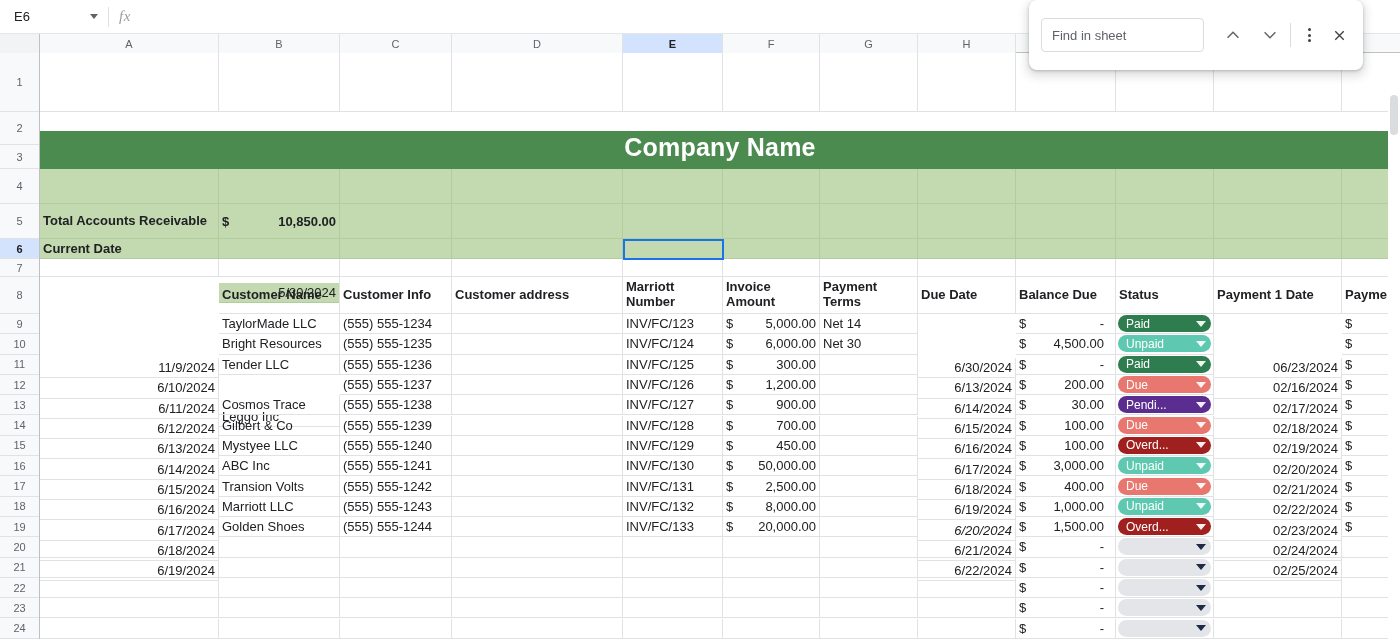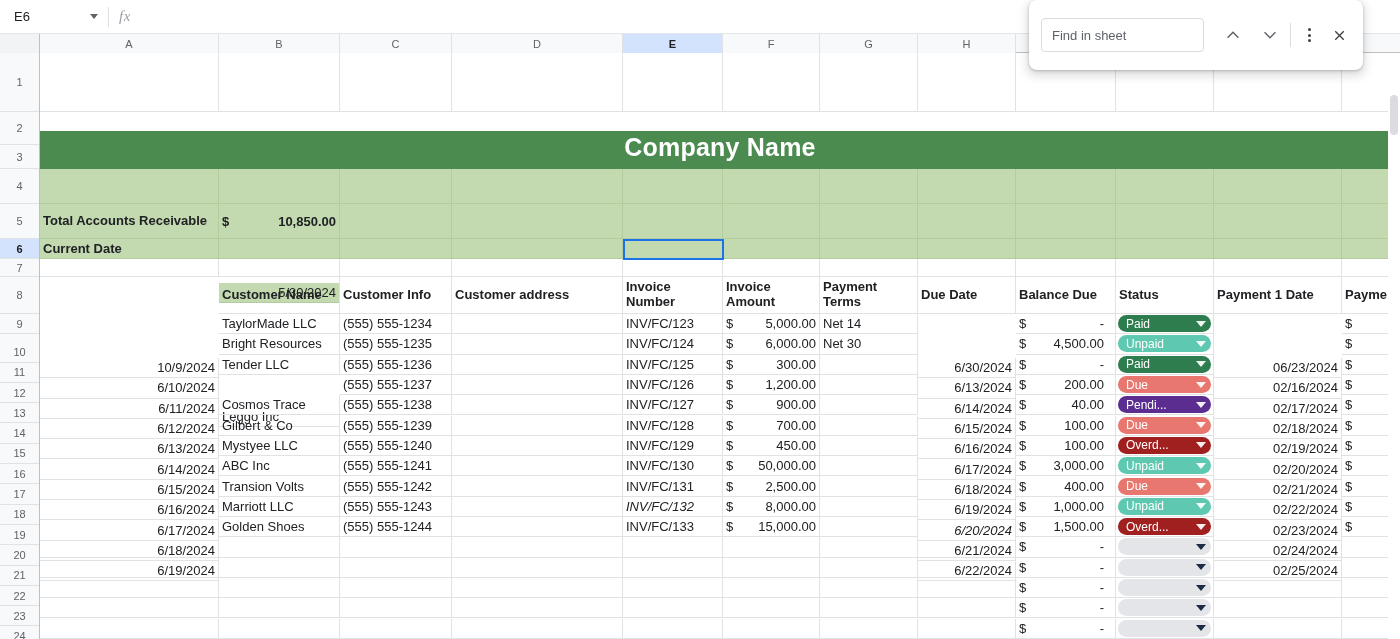--- a/index.html
+++ b/index.html
@@ -194,21 +194,21 @@
   <div id="row-gutter">
       <div class="row-head" style="height: 59px;">1</div>
       <div class="row-head" style="height: 33px;">2</div>
       <div class="row-head" style="height: 24px;">3</div>
       <div class="row-head" style="height: 35px;">4</div>
       <div class="row-head" style="height: 35px;">5</div>
       <div class="row-head sel" style="height: 20px;">6</div>
       <div class="row-head" style="height: 18px;">7</div>
       <div class="row-head" style="height: 37px;">8</div>
       <div class="row-head" style="height: 20.3px;">9</div>
-      <div class="row-head" style="height: 20.3px; margin-top: 8px;">10</div>
+      <div class="row-head" style="height: 20.3px;">10</div>
       <div class="row-head" style="height: 20.3px;">11</div>
       <div class="row-head" style="height: 20.3px;">12</div>
       <div class="row-head" style="height: 20.3px;">13</div>
       <div class="row-head" style="height: 20.3px;">14</div>
       <div class="row-head" style="height: 20.3px;">15</div>
       <div class="row-head" style="height: 20.3px;">16</div>
       <div class="row-head" style="height: 20.3px;">17</div>
       <div class="row-head" style="height: 20.3px;">18</div>
       <div class="row-head" style="height: 20.3px;">19</div>
       <div class="row-head" style="height: 20.3px;">20</div>
@@ -288,29 +288,29 @@
       <div class="cell" style="left: 683px; top: 0px; width: 97px; height: 59px;"></div>
       <div class="cell" style="left: 780px; top: 0px; width: 98px; height: 59px;"></div>
       <div class="cell" style="left: 878px; top: 0px; width: 98px; height: 59px;"></div>
       <div class="cell" style="left: 976px; top: 0px; width: 100px; height: 59px;"></div>
       <div class="cell" style="left: 1076px; top: 0px; width: 98px; height: 59px;"></div>
       <div class="cell" style="left: 1174px; top: 0px; width: 128px; height: 59px;"></div>
       <div class="cell" style="left: 1302px; top: 0px; width: 80px; height: 59px;"></div>
       <div class="cell b" style="left: 179px; top: 224px; width: 121px; height: 37px; white-space: normal; line-height: 1.15;">Customer Name</div>
       <div class="cell b" style="left: 300px; top: 224px; width: 112px; height: 37px; white-space: normal; line-height: 1.15;">Customer Info</div>
       <div class="cell b" style="left: 412px; top: 224px; width: 171px; height: 37px; white-space: normal; line-height: 1.15;">Customer address</div>
-      <div class="cell b" style="left: 583px; top: 224px; width: 100px; height: 37px; white-space: normal; line-height: 1.15;">Invoice Number</div>
+      <div class="cell b" style="left: 583px; top: 224px; width: 100px; height: 37px; white-space: normal; line-height: 1.15;">Marriott Number</div>
       <div class="cell b" style="left: 683px; top: 224px; width: 97px; height: 37px; white-space: normal; line-height: 1.15;">Invoice Amount</div>
       <div class="cell b" style="left: 780px; top: 224px; width: 98px; height: 37px; white-space: normal; line-height: 1.15;">Payment Terms</div>
       <div class="cell b" style="left: 878px; top: 224px; width: 98px; height: 37px; white-space: normal; line-height: 1.15;">Due Date</div>
       <div class="cell b" style="left: 976px; top: 224px; width: 100px; height: 37px; white-space: normal; line-height: 1.15;">Balance Due</div>
       <div class="cell b" style="left: 1076px; top: 224px; width: 98px; height: 37px; white-space: normal; line-height: 1.15;">Status</div>
       <div class="cell b" style="left: 1174px; top: 224px; width: 128px; height: 37px; white-space: normal; line-height: 1.15;">Payment 1 Date</div>
       <div class="cell b" style="left: 1302px; top: 224px; width: 80px; height: 37px; white-space: normal; line-height: 1.15;">Payme</div>
-      <div class="cell r" style="left: 0px; top: 261px; width: 179px; height: 20.3px;">10/9/2024</div>
+      <div class="cell r" style="left: 0px; top: 261px; width: 179px; height: 20.3px;">11/9/2024</div>
       <div class="cell" style="left: 179px; top: 261px; width: 121px; height: 20.3px;">TaylorMade LLC</div>
       <div class="cell" style="left: 300px; top: 261px; width: 112px; height: 20.3px;">(555)  555-1234</div>
       <div class="cell" style="left: 412px; top: 261px; width: 171px; height: 20.3px;"></div>
       <div class="cell" style="left: 583px; top: 261px; width: 100px; height: 20.3px;">INV/FC/123</div>
       <div class="cell" style="left: 683px; top: 261px; width: 97px; height: 20.3px;">
         <span>$</span>
         <span style="margin-left:auto">5,000.00</span>
       </div>
       <div class="cell" style="left: 780px; top: 261px; width: 98px; height: 20.3px;">Net 14</div>
       <div class="cell r" style="left: 878px; top: 261px; width: 98px; height: 20.3px;">6/30/2024</div>
@@ -401,21 +401,21 @@
       <div class="cell" style="left: 412px; top: 342.2px; width: 171px; height: 20.3px;"></div>
       <div class="cell" style="left: 583px; top: 342.2px; width: 100px; height: 20.3px;">INV/FC/127</div>
       <div class="cell" style="left: 683px; top: 342.2px; width: 97px; height: 20.3px;">
         <span>$</span>
         <span style="margin-left:auto">900.00</span>
       </div>
       <div class="cell" style="left: 780px; top: 342.2px; width: 98px; height: 20.3px;"></div>
       <div class="cell r" style="left: 878px; top: 342.2px; width: 98px; height: 20.3px;">6/16/2024</div>
       <div class="cell" style="left: 976px; top: 342.2px; width: 100px; height: 20.3px;">
         <span>$</span>
-        <span style="margin-left:auto;padding-right:8px">40.00</span>
+        <span style="margin-left:auto;padding-right:8px">30.00</span>
       </div>
       <div class="cell" style="left: 1076px; top: 342.2px; width: 98px; height: 20.3px; padding: 0px 2px;">
         <div class="chip" style="background: rgb(91, 45, 145);">
           <span class="ct">Pendi...</span>
           <span class="cv"></span>
         </div>
       </div>
       <div class="cell r" style="left: 1174px; top: 342.2px; width: 128px; height: 20.3px;">02/19/2024</div>
       <div class="cell" style="left: 1302px; top: 342.2px; width: 80px; height: 20.3px;">$</div>
       <div class="cell r" style="left: 0px; top: 362.5px; width: 179px; height: 20.3px;">6/14/2024</div>
@@ -507,21 +507,21 @@
           <span class="ct">Due</span>
           <span class="cv"></span>
         </div>
       </div>
       <div class="cell r" style="left: 1174px; top: 423.4px; width: 128px; height: 20.3px;">02/23/2024</div>
       <div class="cell" style="left: 1302px; top: 423.4px; width: 80px; height: 20.3px;">$</div>
       <div class="cell r" style="left: 0px; top: 443.7px; width: 179px; height: 20.3px;">6/18/2024</div>
       <div class="cell" style="left: 179px; top: 443.7px; width: 121px; height: 20.3px;">Marriott LLC</div>
       <div class="cell" style="left: 300px; top: 443.7px; width: 112px; height: 20.3px;">(555) 555-1243</div>
       <div class="cell" style="left: 412px; top: 443.7px; width: 171px; height: 20.3px;"></div>
-      <div class="cell" style="left: 583px; top: 443.7px; width: 100px; height: 20.3px; font-style: italic;">INV/FC/132</div>
+      <div class="cell" style="left: 583px; top: 443.7px; width: 100px; height: 20.3px;">INV/FC/132</div>
       <div class="cell" style="left: 683px; top: 443.7px; width: 97px; height: 20.3px;">
         <span>$</span>
         <span style="margin-left:auto">8,000.00</span>
       </div>
       <div class="cell" style="left: 780px; top: 443.7px; width: 98px; height: 20.3px;"></div>
       <div class="cell r" style="left: 878px; top: 443.7px; width: 98px; height: 20.3px;">6/21/2024</div>
       <div class="cell" style="left: 976px; top: 443.7px; width: 100px; height: 20.3px;">
         <span>$</span>
         <span style="margin-left:auto;padding-right:8px">1,000.00</span>
       </div>
@@ -533,21 +533,21 @@
       </div>
       <div class="cell r" style="left: 1174px; top: 443.7px; width: 128px; height: 20.3px;">02/24/2024</div>
       <div class="cell" style="left: 1302px; top: 443.7px; width: 80px; height: 20.3px;">$</div>
       <div class="cell r" style="left: 0px; top: 464px; width: 179px; height: 20.3px;">6/19/2024</div>
       <div class="cell" style="left: 179px; top: 464px; width: 121px; height: 20.3px;">Golden Shoes</div>
       <div class="cell" style="left: 300px; top: 464px; width: 112px; height: 20.3px;">(555) 555-1244</div>
       <div class="cell" style="left: 412px; top: 464px; width: 171px; height: 20.3px;"></div>
       <div class="cell" style="left: 583px; top: 464px; width: 100px; height: 20.3px;">INV/FC/133</div>
       <div class="cell" style="left: 683px; top: 464px; width: 97px; height: 20.3px;">
         <span>$</span>
-        <span style="margin-left:auto">15,000.00</span>
+        <span style="margin-left:auto">20,000.00</span>
       </div>
       <div class="cell" style="left: 780px; top: 464px; width: 98px; height: 20.3px;"></div>
       <div class="cell r" style="left: 878px; top: 464px; width: 98px; height: 20.3px;">6/22/2024</div>
       <div class="cell" style="left: 976px; top: 464px; width: 100px; height: 20.3px;">
         <span>$</span>
         <span style="margin-left:auto;padding-right:8px">1,500.00</span>
       </div>
       <div class="cell" style="left: 1076px; top: 464px; width: 98px; height: 20.3px; padding: 0px 2px;">
         <div class="chip" style="background: rgb(160, 31, 31);">
           <span class="ct">Overd...</span>

